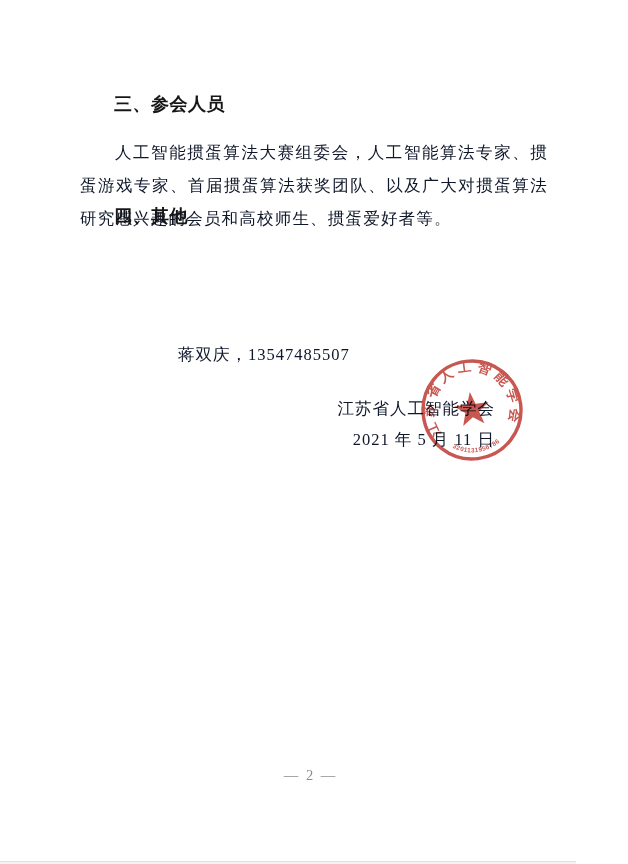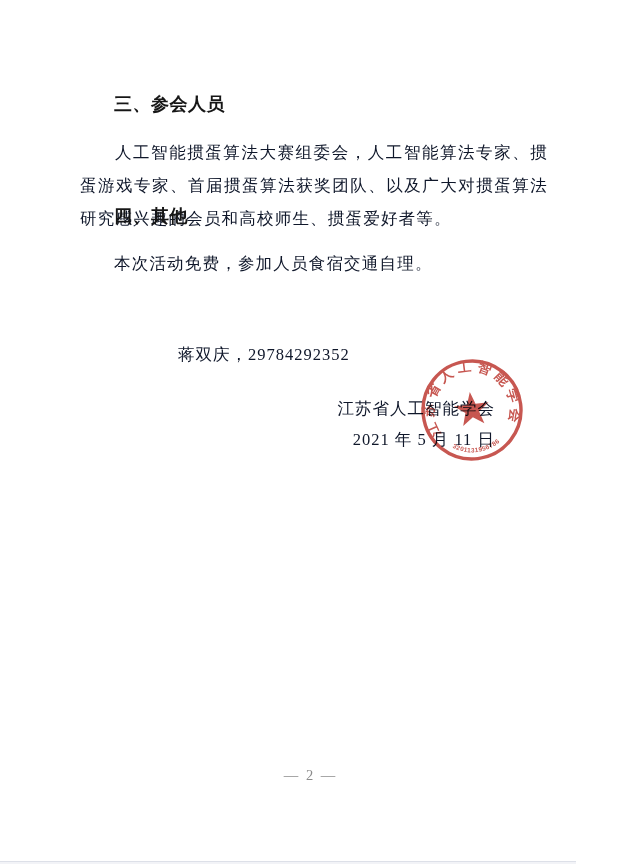--- a/index.html
+++ b/index.html
@@ -96,24 +96,23 @@
 <body>
 
 <div class="page">
 
   <div class="heading h-participants">三、参会人员</div>
 
   <p class="bodytext para">人工智能掼蛋算法大赛组委会，人工智能算法专家、掼蛋游戏专家、首届掼蛋算法获奖团队、以及广大对掼蛋算法研究感兴趣的会员和高校师生、掼蛋爱好者等。</p>
 
   <div class="heading h-other">四、其他</div>
 
-  <div class="bodytext line-other">本次活动免费，参加人员食宿交通自理。</div>
 
 
-  <div class="bodytext contact-2">蒋双庆，29784292352</div>
+  <div class="bodytext contact-2">蒋双庆，13547485507</div>
 
   <div class="bodytext sig-org">江苏省人工智能学会</div>
 
   <div class="bodytext sig-date">2021 年 5 月 11 日</div>
 
   <div class="seal">
     <svg width="106" height="106" viewBox="0 0 105 105">
       <g transform="rotate(-7 52.5 52.5)">
         <circle cx="52.5" cy="52.5" r="48.5" fill="none" stroke-width="3.4" stroke="#c1453e"></circle>
         <polygon points="52.5,34.5 56.73,46.67 69.62,46.94 59.35,54.72 63.08,67.06 52.5,59.7 41.92,67.06 45.65,54.72 35.38,46.94 48.27,46.67" fill="#c1453e"></polygon>

